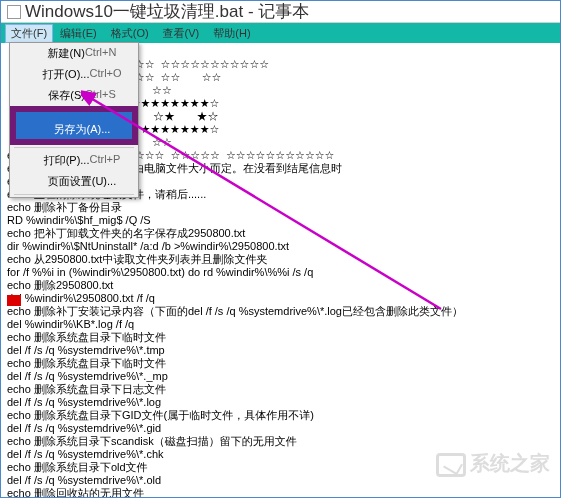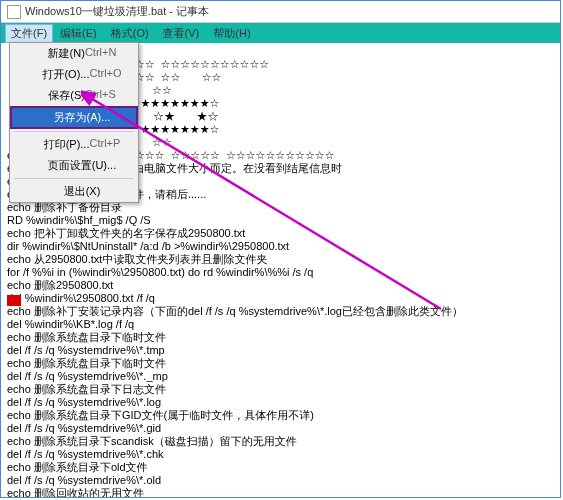--- a/index.html
+++ b/index.html
@@ -1,25 +1,25 @@
 <!DOCTYPE html>
 <html><head>
 <meta charset="utf-8">
 <style>
 * { margin: 0; padding: 0; box-sizing: border-box; font-family: "Microsoft YaHei", SimSun, sans-serif; }
 body { width: 563px; height: 500px; background: #fff; overflow: hidden; position: relative; }
 .window { border: 1px solid #4a8ac9; width: 561px; height: 498px; position: relative; }
-.titlebar { background: #fff; height: 22px; display: flex; align-items: center; padding: 0 6px; font-size: 11px; color: #333; border-bottom: 1px solid #d0d0d0; }
+.titlebar { background: #fff; height: 22px; display: flex; align-items: center; padding: 0 6px; font-size: 17px; color: #333; border-bottom: 1px solid #d0d0d0; }
 .title-icon { width: 14px; height: 14px; margin-right: 4px; background: #fff; border: 1px solid #999; }
 .menubar { height: 20px; display: flex; align-items: center; padding: 0 4px; font-size: 11px; color: #333; background: #14b8a6; }
 .menu-item { padding: 2px 7px; cursor: pointer; }
 .menu-item.active { background: #cde6f7; border: 1px solid #7eb4ea; padding: 1px 5px; }
 .dropdown { position: absolute; top: 41px; left: 8px; background: #f0f0f0; border: 1px solid #999; width: 130px; box-shadow: 2px 2px 4px rgba(0,0,0,0.3); z-index: 10; font-size: 11px; }
 .dropdown-item { display: flex; justify-content: center; padding: 3px 8px 3px 24px; cursor: pointer; }
-.dropdown-item.highlight { background: #2a6fc9; color: #fff; border: 2px solid #701a75; padding: 2px 6px 2px 22px; }
+.dropdown-item.highlight { background: #2a6fc9; color: #fff; border: 6px solid #701a75; padding: 10px 6px 2px 22px; }
 .dropdown-sep { height: 1px; background: #ccc; margin: 2px 4px; }
 .shortcut { color: #666; }
 .dropdown-item.highlight .shortcut { color: #fff; }
 .content { position: absolute; top: 42px; left: 0; right: 0; bottom: 0; padding: 2px 6px; font-family: SimSun, monospace; font-size: 11px; line-height: 13px; white-space: pre; color: #000; overflow: hidden; }
 .content .line { display: block; }
 .red-mark { position: absolute; background: #d00; }
 .arrow { position: absolute; top: 88px; left: 80px; z-index: 20; pointer-events: none; }
 .watermark { position: absolute; right: 10px; bottom: 20px; font-size: 20px; color: #ddd; font-weight: bold; z-index: 5; }
 .watermark-icon { display: inline-block; width: 30px; height: 24px; border: 3px solid #ddd; border-radius: 4px; margin-right: 4px; vertical-align: middle; position: relative; }
 .watermark-icon::after { content: ""; position: absolute; top: 4px; left: 6px; width: 14px; height: 10px; border: 2px solid #ddd; border-top: none; border-left: none; transform: rotate(30deg); }
@@ -60,32 +60,31 @@
     <div class="dropdown-sep"></div>
     <div class="dropdown-item">
         <span>打印(P)...</span>
         <span class="shortcut">Ctrl+P</span>
       </div>
     <div class="dropdown-item">
         <span>页面设置(U)...</span>
         <span class="shortcut"></span>
       </div>
     <div class="dropdown-sep"></div>
-    <div class="dropdown-item">
-        <span>退出(X)</span>
-        <span class="shortcut"></span>
-      </div>
   </div>
 
   <svg class="arrow" width="380" height="240">
     <defs>
         <marker id="ah" markerWidth="10" markerHeight="10" refX="2" refY="3" orient="auto">
           <path d="M0,0 L0,6 L8,3 z" fill="#c800c8"></path>
         </marker>
       </defs>
     <line x1="360" y1="220" x2="8" y2="8" stroke="#c800c8" stroke-width="2.5" marker-end="url(#ah)"></line>
   </svg>
 
   <div class="content" id="content"><span class="line">                          理……</span><span class="line">              ☆☆☆☆☆  ☆☆☆☆☆  ☆☆☆☆☆☆☆☆☆☆☆</span><span class="line">              ☆☆☆☆☆  ☆☆☆☆☆  ☆☆       ☆☆</span><span class="line">                                  ☆☆       ☆☆</span><span class="line">                                  ☆★★★★★★★★★☆</span><span class="line">             文件，请稍等……      ☆★       ★☆</span><span class="line">                                  ☆★★★★★★★★★☆</span><span class="line">                                  ☆☆       ☆☆</span><span class="line">echo ☆☆  ☆☆☆☆☆  ☆☆☆☆☆  ☆☆☆☆☆  ☆☆☆☆☆☆☆☆☆☆☆</span><span class="line">echo 清理垃圾文件，速度由电脑文件大小而定。在没看到结尾信息时</span><span class="line">echo 请勿关闭本窗口。</span><span class="line">echo 正在清除系统垃圾文件，请稍后......</span><span class="line">echo 删除补丁备份目录</span><span class="line">RD %windir%\$hf_mig$ /Q /S</span><span class="line">echo 把补丁卸载文件夹的名字保存成2950800.txt</span><span class="line">dir %windir%\$NtUninstall* /a:d /b &gt;%windir%\2950800.txt</span><span class="line">echo 从2950800.txt中读取文件夹列表并且删除文件夹</span><span class="line">for /f %%i in (%windir%\2950800.txt) do rd %windir%\%%i /s /q</span><span class="line">echo 删除2950800.txt</span><span class="line">del %windir%\2950800.txt /f /q</span><span class="line">echo 删除补丁安装记录内容（下面的del /f /s /q %systemdrive%\*.log已经包含删除此类文件）</span><span class="line">del %windir%\KB*.log /f /q</span><span class="line">echo 删除系统盘目录下临时文件</span><span class="line">del /f /s /q %systemdrive%\*.tmp</span><span class="line">echo 删除系统盘目录下临时文件</span><span class="line">del /f /s /q %systemdrive%\*._mp</span><span class="line">echo 删除系统盘目录下日志文件</span><span class="line">del /f /s /q %systemdrive%\*.log</span><span class="line">echo 删除系统盘目录下GID文件(属于临时文件，具体作用不详)</span><span class="line">del /f /s /q %systemdrive%\*.gid</span><span class="line">echo 删除系统目录下scandisk（磁盘扫描）留下的无用文件</span><span class="line">del /f /s /q %systemdrive%\*.chk</span><span class="line">echo 删除系统目录下old文件</span><span class="line">del /f /s /q %systemdrive%\*.old</span><span class="line">echo 删除回收站的无用文件</span></div>
 
   <div class="red-mark" style="top:294px;left:6px;width:14px;height:11px;"></div>
 
+  <div class="watermark">
+    <span class="watermark-icon"></span><span>系统之家</span>
+  </div>
 </div>
 
 </body></html>

